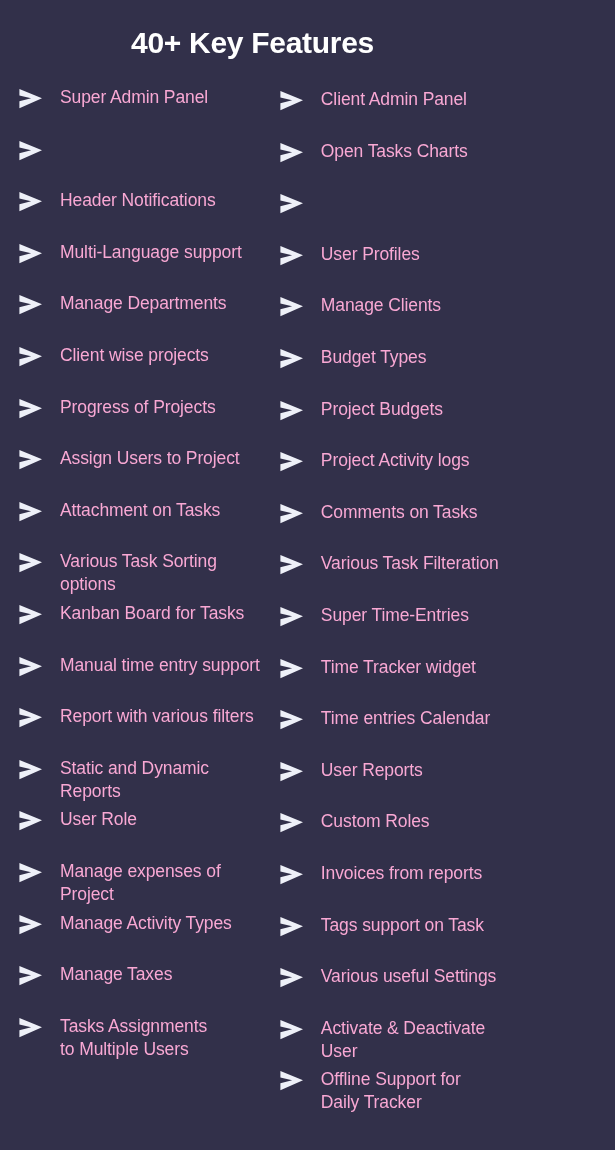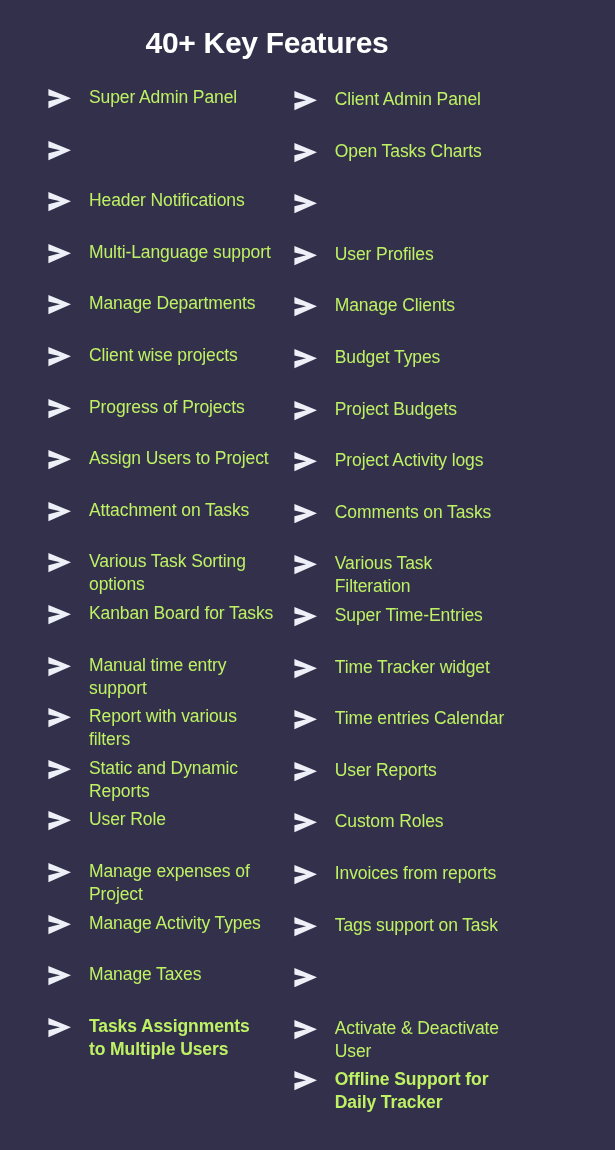--- a/index.html
+++ b/index.html
@@ -12,21 +12,20 @@
     background: #32304a;
     font-family: "Liberation Sans", sans-serif;
     overflow: hidden;
   }
   .page {
     position: relative;
     width: 505px;
     height: 1150px;
     background: #32304a;
     box-sizing: border-box;
-    padding-left: 29px;
   }
   .title {
     text-align: center;
     color: #ffffff;
     font-size: 30px;
     font-weight: bold;
     letter-spacing: -0.3px;
     padding-top: 26px;
     margin: 0;
     line-height: 34px;
@@ -52,36 +51,35 @@
     box-sizing: border-box;
   }
   .feature {
     display: flex;
     flex-direction: row;
     align-items: flex-start;
     height: 51.6px;
   }
   .feature.tall {
     height: 62px;
-    font-weight: bold;
   }
   .arrow-icon {
     flex: 0 0 auto;
     width: 25px;
     height: 21px;
     margin-top: 2px;
     margin-right: 17px;
   }
   .arrow-icon svg {
     display: block;
     width: 25px;
     height: 21px;
   }
   .feature-label {
-    color: #bef264;
+    color: #f9a8d4;
     font-size: 17.5px;
     line-height: 23px;
     letter-spacing: -0.1px;
     white-space: pre-line;
     padding-top: 0px;
   }
 </style>
 </head>
 <body>
 
@@ -380,20 +378,21 @@
       </svg>
     </span>
     <span class="feature-label">Tags support on Task</span>
   </div>
         <div class="feature">
     <span class="arrow-icon">
       <svg viewBox="0 0 25 21" xmlns="http://www.w3.org/2000/svg" aria-hidden="true">
         <path d="M1.4 0.9 L24.0 10.3 L1.4 20.2 L1.4 13.2 L13.1 10.3 L1.4 7.6 Z" fill="#eef0f8"></path>
       </svg>
     </span>
+    <span class="feature-label">Various useful Settings</span>
   </div>
         <div class="feature">
     <span class="arrow-icon">
       <svg viewBox="0 0 25 21" xmlns="http://www.w3.org/2000/svg" aria-hidden="true">
         <path d="M1.4 0.9 L24.0 10.3 L1.4 20.2 L1.4 13.2 L13.1 10.3 L1.4 7.6 Z" fill="#eef0f8"></path>
       </svg>
     </span>
     <span class="feature-label">Activate &amp; Deactivate User</span>
   </div>
         <div class="feature tall">

